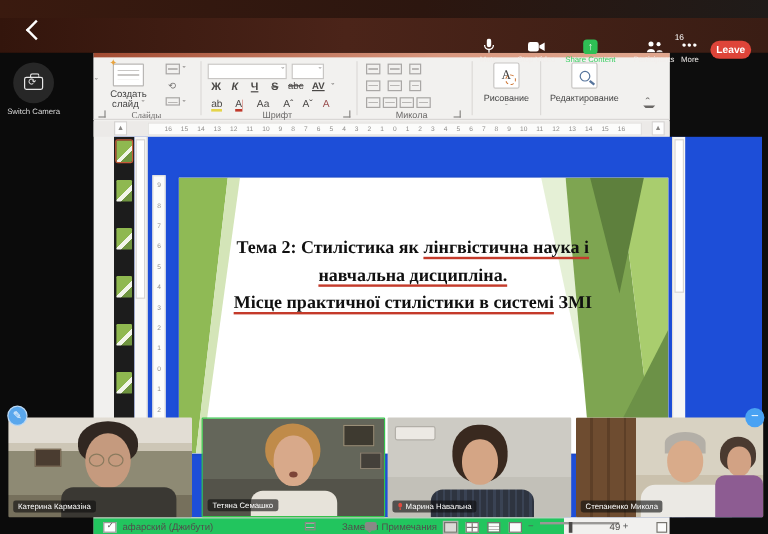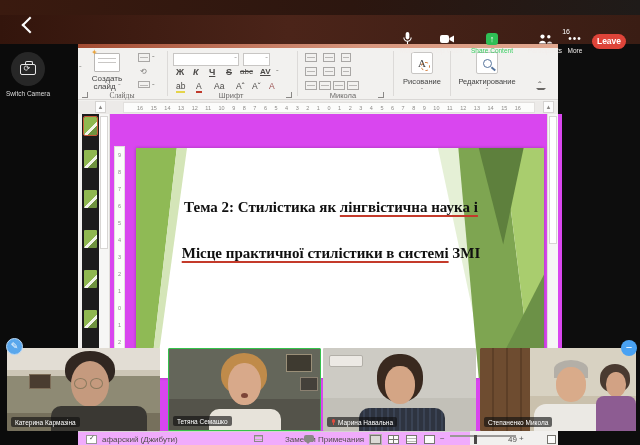--- a/index.html
+++ b/index.html
@@ -85,21 +85,21 @@
   .collapse::before{content:"ˆ";position:absolute;left:0px;top:-10px;color:#6a6866;font-size:11px;}
 
   
   .rulerrow{left:0;top:57px;width:480px;height:13px;background:#eceae8;}
   .arrowbox{top:0;width:11px;height:12px;background:#fdfdfd;border:1px solid #d5d3d1;color:#8a8886;
     font-size:6px;text-align:center;line-height:11px;}
   .hruler{left:45px;top:1px;width:412px;height:11px;background:#fcfcfb;border:1px solid #e2e0de;
     color:#8e8c8a;font-size:5.5px;line-height:10px;text-align:center;white-space:nowrap;overflow:hidden;word-spacing:6px;}
 
   
-  .work{left:4px;top:70px;width:480px;height:317px;background:#d946ef;overflow:hidden;}
+  .work{left:17px;top:70px;width:540px;height:317px;background:#1d4ed8;overflow:hidden;}
   .thumbpanel{left:0;top:0;width:17px;height:317px;background:#1c1c1c;}
   .thumb{left:2px;width:13px;height:18px;border-radius:1px;background:linear-gradient(135deg,#8fb850 55%,#f2f5ea 55% 70%,#6f9440 70%);}
   .thumb.sel{outline:1.5px solid #c75b39;}
   .tscroll{left:17px;top:0;width:11px;height:317px;background:#f6f6f5;border-right:1px solid #e0deda;}
   .tscroll .th{position:absolute;left:1px;top:2px;width:8px;height:133px;background:#fff;border:1px solid #d7d5d3;}
   .vruler{left:32px;top:32px;width:11px;height:278px;background:#fcfcfb;border:1px solid #e2e0de;
     color:#8e8c8a;font-size:5.5px;line-height:17px;text-align:center;white-space:pre-line;}
   .mscroll{left:465px;top:0;width:11px;height:317px;background:#f6f6f5;border-left:1px solid #e0deda;}
   .mscroll .th{position:absolute;left:1px;top:2px;width:8px;height:128px;background:#fff;border:1px solid #d7d5d3;}
 
@@ -111,21 +111,21 @@
   .p-band{clip-path:polygon(79% 0,90% 0,97% 100%,84% 100%);background:#7ea551;}
   .p-edge{clip-path:polygon(90% 0,100% 0,100% 100%,97% 100%);background:#a9cd6e;}
   .p-darktop{clip-path:polygon(84% 0,95% 0,90% 42%);background:#5e803d;}
   .p-pale{clip-path:polygon(74% 0,79% 0,92% 100%,86% 100%);background:#e2eed2;opacity:.9;}
   .p-darklow{clip-path:polygon(100% 55%,100% 100%,87% 100%);background:#6c9147;}
   .stitle{position:absolute;left:30px;top:48px;width:330px;text-align:center;
     font-family:"Liberation Serif","DejaVu Serif",serif;font-weight:bold;font-size:15px;line-height:23px;color:#101010;}
   .sp{text-decoration:underline;text-decoration-color:#c43a2a;text-decoration-thickness:1.5px;text-underline-offset:2.5px;}
 
   
-  .pstatus{left:0;top:387px;width:392px;height:14px;background:#f0abfc;border-top:1px solid #d5d3d1;
+  .pstatus{left:0;top:387px;width:392px;height:14px;background:#22c55e;border-top:1px solid #d5d3d1;
     color:#504e4c;font-size:8px;}
   .pstatus .abs{top:3px;}
   .spellic{top:2.5px;width:11px;height:9px;border:1px solid #9a9896;background:#fff;position:relative;}
   .spellic::after{content:"✓";position:absolute;left:2px;top:-2px;font-size:7px;color:#555;}
   .notesic{top:4px;width:9px;height:7px;border:1px solid #8a8886;background:repeating-linear-gradient(#b9b7b5 0 1px,transparent 1px 3px);}
   .bubble{top:4px;width:10px;height:7px;background:#8a8886;border-radius:2px;}
   .bubble::after{content:"";position:absolute;left:2px;top:7px;border:2px solid transparent;border-top-color:#8a8886;}
   .vicon{top:3px;width:11px;height:9px;border:1px solid #77756f;background:#fbfbfa;}
   .vicon.active{background:#dcdad6;outline:1px solid #b5b3af;}
   .vicon.grid{background:linear-gradient(#77756f,#77756f) 50% 0/1px 100% no-repeat,linear-gradient(#77756f,#77756f) 0 50%/100% 1px no-repeat,#fbfbfa;}
@@ -352,21 +352,21 @@
       <div class="abs slide">
         <div class="poly p-pale"></div>
         <div class="poly p-band"></div>
         <div class="poly p-edge"></div>
         <div class="poly p-darktop"></div>
         <div class="poly p-darklow"></div>
         <div class="poly p-left"></div>
         <div class="poly p-left2"></div>
         <div class="stitle">
           <span>Тема 2: Стилістика як </span><span class="sp">лінгвістична наука і</span><br>
-          <br>
+          <span class="sp">навчальна дисципліна.</span><br>
           <span class="sp">Місце практичної стилістики в системі</span><span> ЗМІ</span>
         </div>
       </div>
 
       <div class="mscroll abs">
           <div class="th"></div>
         </div>
     </div>
 
     <div class="abs pstatus">

